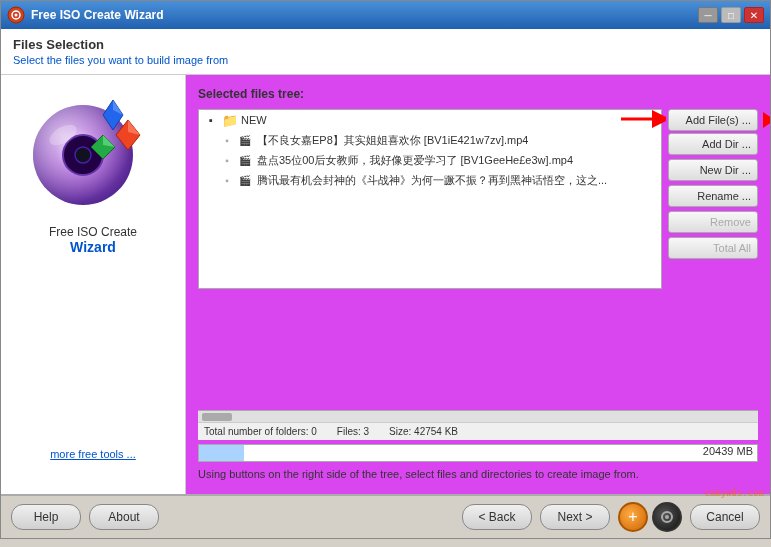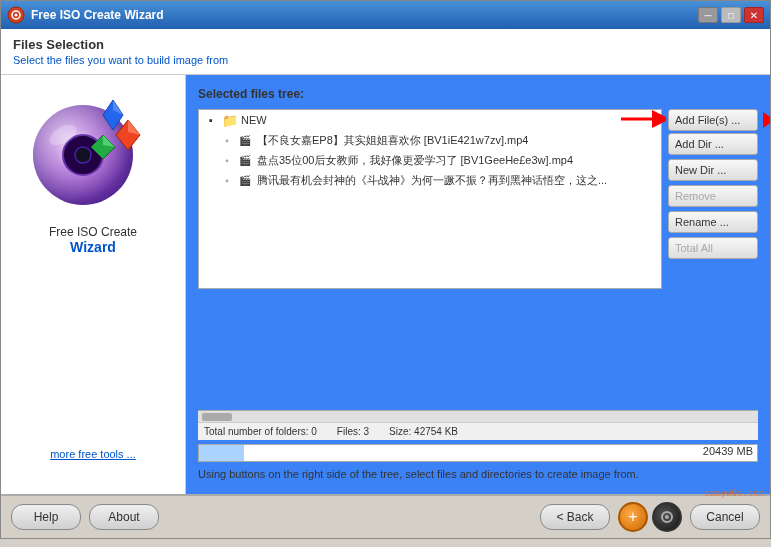--- a/index.html
+++ b/index.html
@@ -125,21 +125,21 @@
       margin-bottom: 24px;
       font-size: 11px;
       color: #0055cc;
       text-decoration: underline;
       cursor: pointer;
     }
 
     
     .right-panel {
       flex: 1;
-      background: #3b82f6;
+      background: #d946ef;
       display: flex;
       flex-direction: column;
       padding: 12px;
     }
 
     .panel-title {
       font-size: 12px;
       font-weight: bold;
       color: #333;
       margin-bottom: 8px;
@@ -195,21 +195,21 @@
       flex-shrink: 0;
     }
 
     .action-btn {
       background: linear-gradient(to bottom, #f8f8f8, #ddd);
       border: 1px solid #aaa;
       border-radius: 3px;
       padding: 4px 6px;
       font-size: 11px;
       cursor: pointer;
-      text-align: left;
+      text-align: right;
       color: #333;
       white-space: nowrap;
     }
     .action-btn.disabled {
       color: #aaa;
       cursor: default;
     }
 
     
     .red-arrow {
@@ -463,22 +463,22 @@
               <defs>
                 <marker id="arrowhead" markerWidth="6" markerHeight="6" refX="3" refY="3" orient="auto">
                   <polygon points="0 0, 6 3, 0 6" fill="red"></polygon>
                 </marker>
               </defs>
               <line x1="5" y1="10" x2="45" y2="10" stroke="red" stroke-width="3" marker-end="url(#arrowhead)"></line>
             </svg>
           </div>
           <button class="action-btn">Add Dir ...</button>
           <button class="action-btn">New Dir ...</button>
+          <button class="action-btn">Rename ...</button>
           <button class="action-btn disabled">Remove</button>
-          <button class="action-btn">Rename ...</button>
           <button class="action-btn disabled">Total All</button>
         </div>
       </div>
 
       <div class="hscroll-bar">
         <div style="width:30px; height:8px; background:#aaa; margin-left:4px; border-radius:2px;"></div>
       </div>
 
       <div class="status-bar">
         <span>Total number of folders: 0</span>
@@ -493,20 +493,21 @@
 
       <div class="info-text">Using buttons on the right side of the tree, select files and directories to create image from.</div>
     </div>
   </div>
 
   <div class="bottom-bar">
     <button class="bottom-btn">Help</button>
     <button class="bottom-btn">About</button>
     <div class="spacer"></div>
     <button class="bottom-btn">&lt; Back</button>
+    <button class="bottom-btn" style="background:linear-gradient(to bottom, #f0f0f0, #d0d0d0);">Next &gt;</button>
     <div class="icon-btn-group">
       <div class="circle-btn orange">+</div>
       <div class="circle-btn dark">
         <svg width="14" height="14" viewBox="0 0 14 14">
           <circle cx="7" cy="7" r="5" fill="none" stroke="#aaa" stroke-width="2"></circle>
           <circle cx="7" cy="7" r="2" fill="#aaa"></circle>
         </svg>
       </div>
     </div>
     <button class="bottom-btn">Cancel</button>

